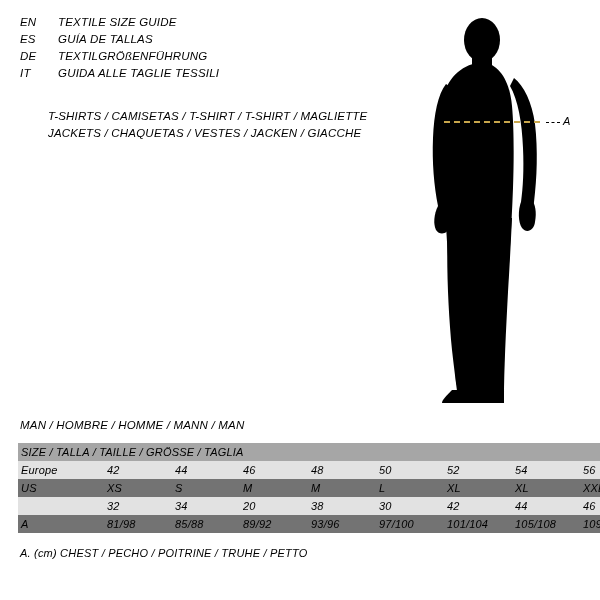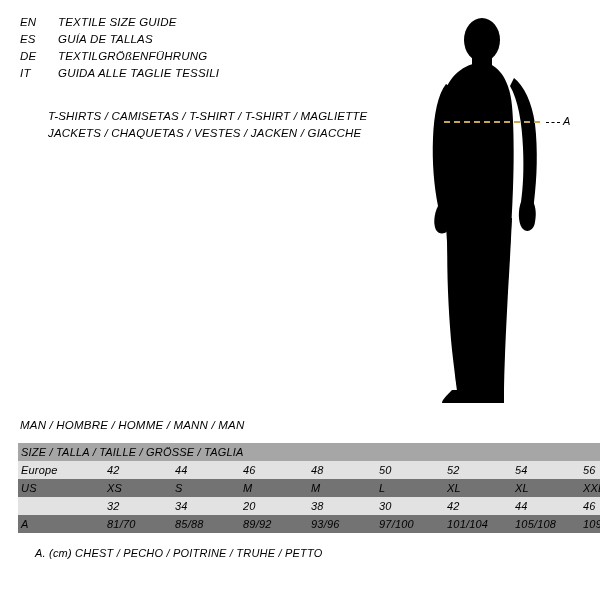--- a/index.html
+++ b/index.html
@@ -119,21 +119,21 @@
     margin-top: 31px;
   }
   tr.row-plain td {
     background: #737373;
   }
   .col-label { width: 86px; }
   .col-val { width: 68px; }
 
   .footnote {
     position: absolute;
-    left: 35px;
+    left: 20px;
     top: 547px;
     font-size: 11px;
     letter-spacing: 0.2px;
     white-space: nowrap;
   }
 </style>
 </head>
 <body>
 
 <div class="page">
@@ -263,21 +263,21 @@
         <td>20</td>
         <td>38</td>
         <td>30</td>
         <td>42</td>
         <td>44</td>
         <td>46</td>
       </tr>
 
       <tr class="row-plain">
         <td>A</td>
-        <td>81/70</td>
+        <td>81/98</td>
         <td>85/88</td>
         <td>89/92</td>
         <td>93/96</td>
         <td>97/100</td>
         <td>101/104</td>
         <td>105/108</td>
         <td>109/112</td>
       </tr>
     </tbody>
   </table>

